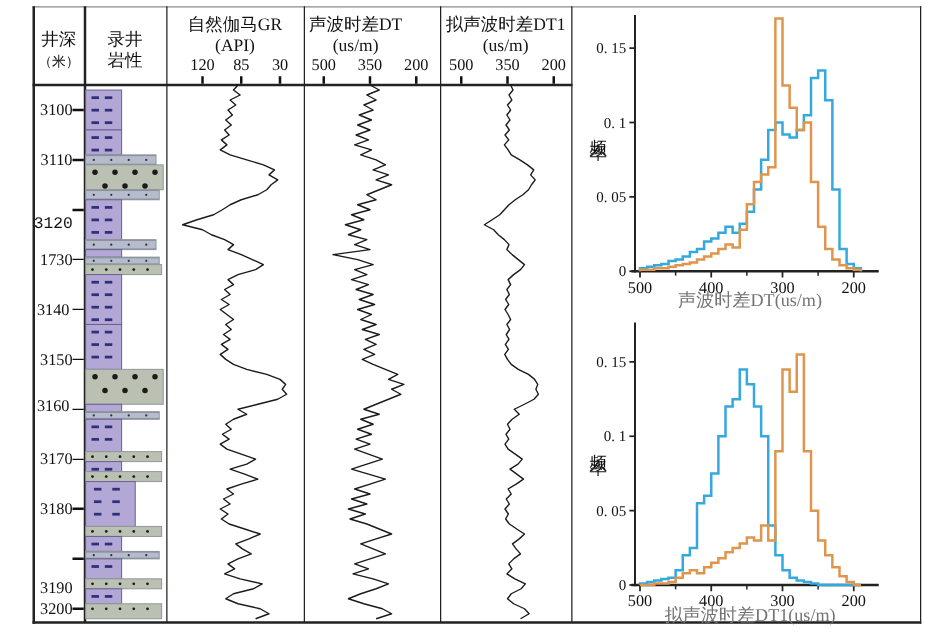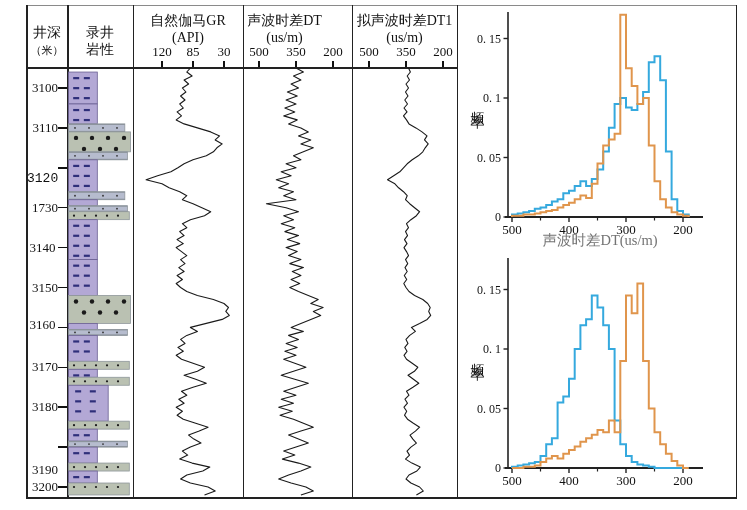--- a/index.html
+++ b/index.html
@@ -308,13 +308,14 @@
       <text x="44" y="353" text-anchor="end" font-size="12" font-family="Liberation Serif, DejaVu Serif, serif" fill="#111">0. 1</text>
       <line x1="46.5" y1="289.5" x2="51" y2="289.5" stroke="#222" stroke-width="1.4"></line>
       <text x="44" y="293.5" text-anchor="end" font-size="12" font-family="Liberation Serif, DejaVu Serif, serif" fill="#111">0. 15</text>
       <path d="M55.0,468 L55.0,466.8 L60.7,466.8 L60.7,465.6 L66.4,465.6 L66.4,464.4 L72.1,464.4 L72.1,463.2 L77.8,463.2 L77.8,462.1 L83.5,462.1 L83.5,456.1 L89.2,456.1 L89.2,444.2 L94.9,444.2 L94.9,438.3 L100.6,438.3 L100.6,402.6 L106.3,402.6 L106.3,396.6 L112.0,396.6 L112.0,378.8 L117.7,378.8 L117.7,349.0 L123.4,349.0 L123.4,325.2 L129.1,325.2 L129.1,319.3 L134.8,319.3 L134.8,295.5 L140.5,295.5 L140.5,307.4 L146.2,307.4 L146.2,325.2 L151.9,325.2 L151.9,349.0 L157.6,349.0 L157.6,420.4 L163.3,420.4 L163.3,444.2 L169.0,444.2 L169.0,456.1 L174.7,456.1 L174.7,462.1 L180.4,462.1 L180.4,464.4 L186.1,464.4 L186.1,465.6 L191.8,465.6 L191.8,466.8 L197.5,466.8 L197.5,468.0 L203.2,468.0 L203.2,468.0 L208.9,468.0 L208.9,468.0 L214.6,468.0 L214.6,468.0 L220.3,468.0 L220.3,468.0 L226.0,468.0 L226.0,468.0 L231.7,468.0 L231.7,468" fill="none" stroke="#35a9de" stroke-width="2" stroke-linejoin="miter"></path>
       <path d="M55.0,468 L55.0,468.0 L60.7,468.0 L60.7,468.0 L66.4,468.0 L66.4,466.8 L72.1,466.8 L72.1,466.8 L77.8,466.8 L77.8,465.6 L83.5,465.6 L83.5,462.1 L89.2,462.1 L89.2,458.5 L94.9,458.5 L94.9,456.1 L100.6,456.1 L100.6,458.5 L106.3,458.5 L106.3,453.7 L112.0,453.7 L112.0,450.1 L117.7,450.1 L117.7,446.6 L123.4,446.6 L123.4,441.8 L129.1,441.8 L129.1,438.3 L134.8,438.3 L134.8,434.7 L140.5,434.7 L140.5,429.9 L146.2,429.9 L146.2,432.3 L151.9,432.3 L151.9,420.4 L157.6,420.4 L157.6,432.3 L163.3,432.3 L163.3,360.9 L169.0,360.9 L169.0,295.5 L174.7,295.5 L174.7,313.3 L180.4,313.3 L180.4,283.6 L186.1,283.6 L186.1,360.9 L191.8,360.9 L191.8,408.5 L197.5,408.5 L197.5,432.3 L203.2,432.3 L203.2,444.2 L208.9,444.2 L208.9,453.7 L214.6,453.7 L214.6,460.9 L220.3,460.9 L220.3,465.6 L226.0,465.6 L226.0,468.0 L231.7,468.0 L231.7,468" fill="none" stroke="#e0954c" stroke-width="2" stroke-linejoin="miter"></path>
     </svg>
 
   <div class="hist-ylabel" style="left:468px;top:100px;">频率</div>
   <div class="hist-ylabel" style="left:468px;top:352px;">频率</div>
   <div class="hist-xlabel" style="left:490px;top:231px;width:220px;">声波时差DT(us/m)</div>
+  <div class="hist-xlabel" style="left:490px;top:483px;width:220px;">拟声波时差DT1(us/m)</div>
 </div>
 
 </body></html>

